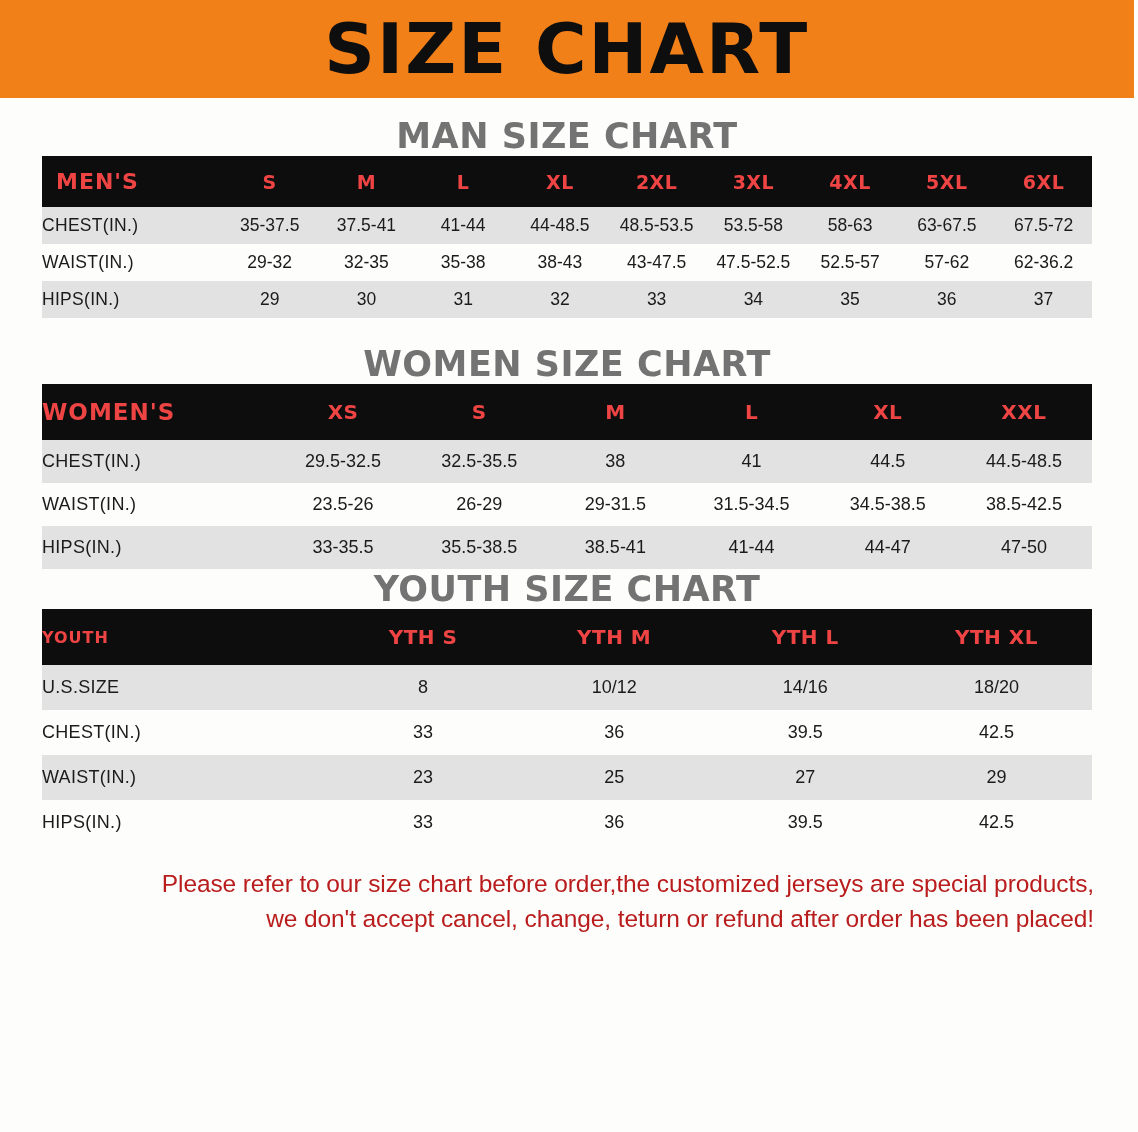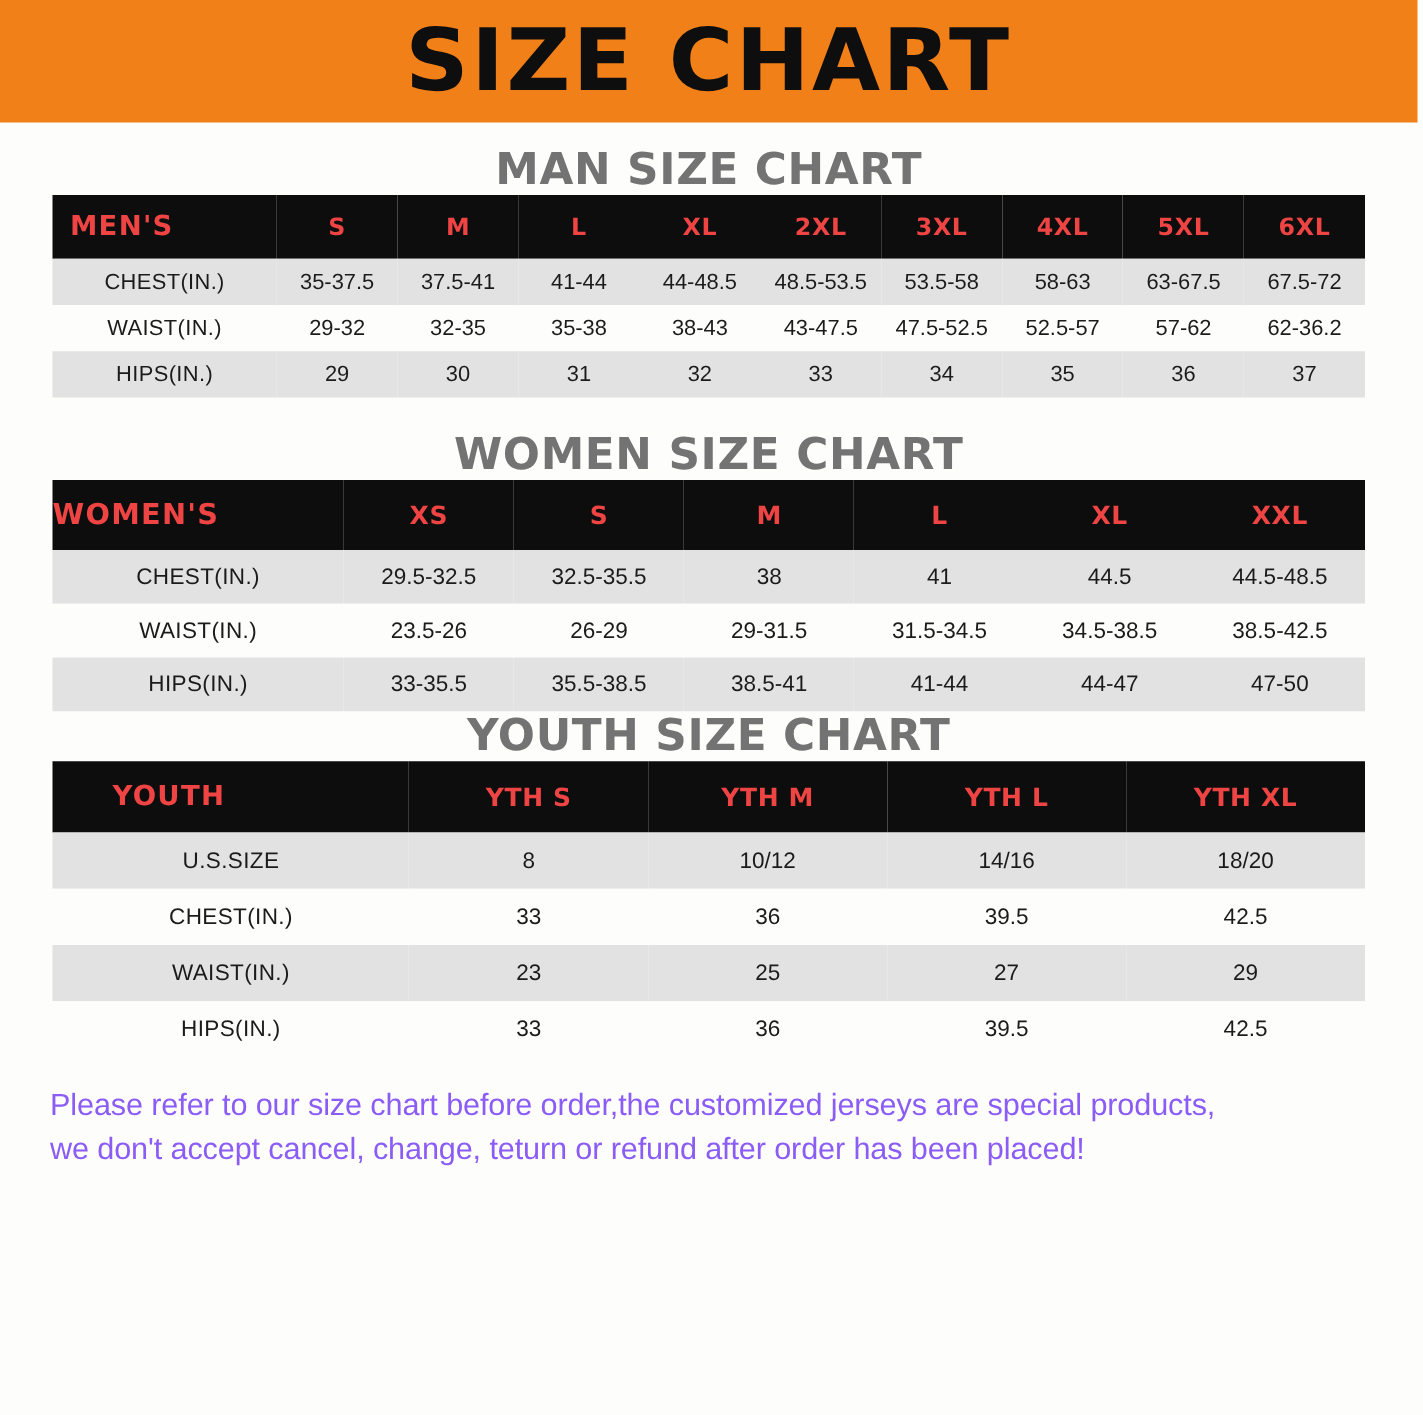--- a/index.html
+++ b/index.html
@@ -85,54 +85,54 @@
     letter-spacing: 1px;
   }
   tbody td {
     font-family: "Liberation Sans", sans-serif;
     font-size: 17.5px;
     color: #1b1b1b;
     text-align: center;
     padding: 8px 0;
   }
   tbody td.rowhead {
-    text-align: center;
+    text-align: left;
     font-size: 17.5px;
     letter-spacing: 0.3px;
     color: #1b1b1b;
   }
   tbody tr.shade td {
     background: #e2e2e2;
   }
   tbody tr.plain td {
     background: #fdfdfb;
   }
   
   .men col.c0 { width: 15.2%; }
   .men col.cx { width: 8.2%; }
   
   .women col.c0 { width: 19.5%; }
   .women col.cx { width: 11.4%; }
   
   .youth col.c0 { width: 23%; }
   .youth col.cx { width: 15.4%; }
-  .youth thead th.corner { font-size: 22px; padding-left: 48px; }
+  .youth thead th.corner { font-size: 16px; }
   .youth tbody td { font-size: 18px; padding: 12px 0; }
   .women tbody td { font-size: 18px; padding: 11px 0; }
   .youth thead th { font-size: 20px; padding: 16px 0; }
   .women thead th { font-size: 20px; padding: 15px 0; }
   .women thead th.corner { font-size: 23px; }
   
   .note {
     margin: 22px 40px 0 40px;
-    color: #8b5cf6;
+    color: #b91c1c;
     font-family: "Liberation Sans", sans-serif;
     font-size: 24.5px;
     line-height: 1.42;
-    text-align: left;
+    text-align: right;
     letter-spacing: -0.1px;
   }
   .note div { white-space: nowrap; }
 </style>
 </head>
 <body>
 
 <div class="page">
 
   <div class="banner">

